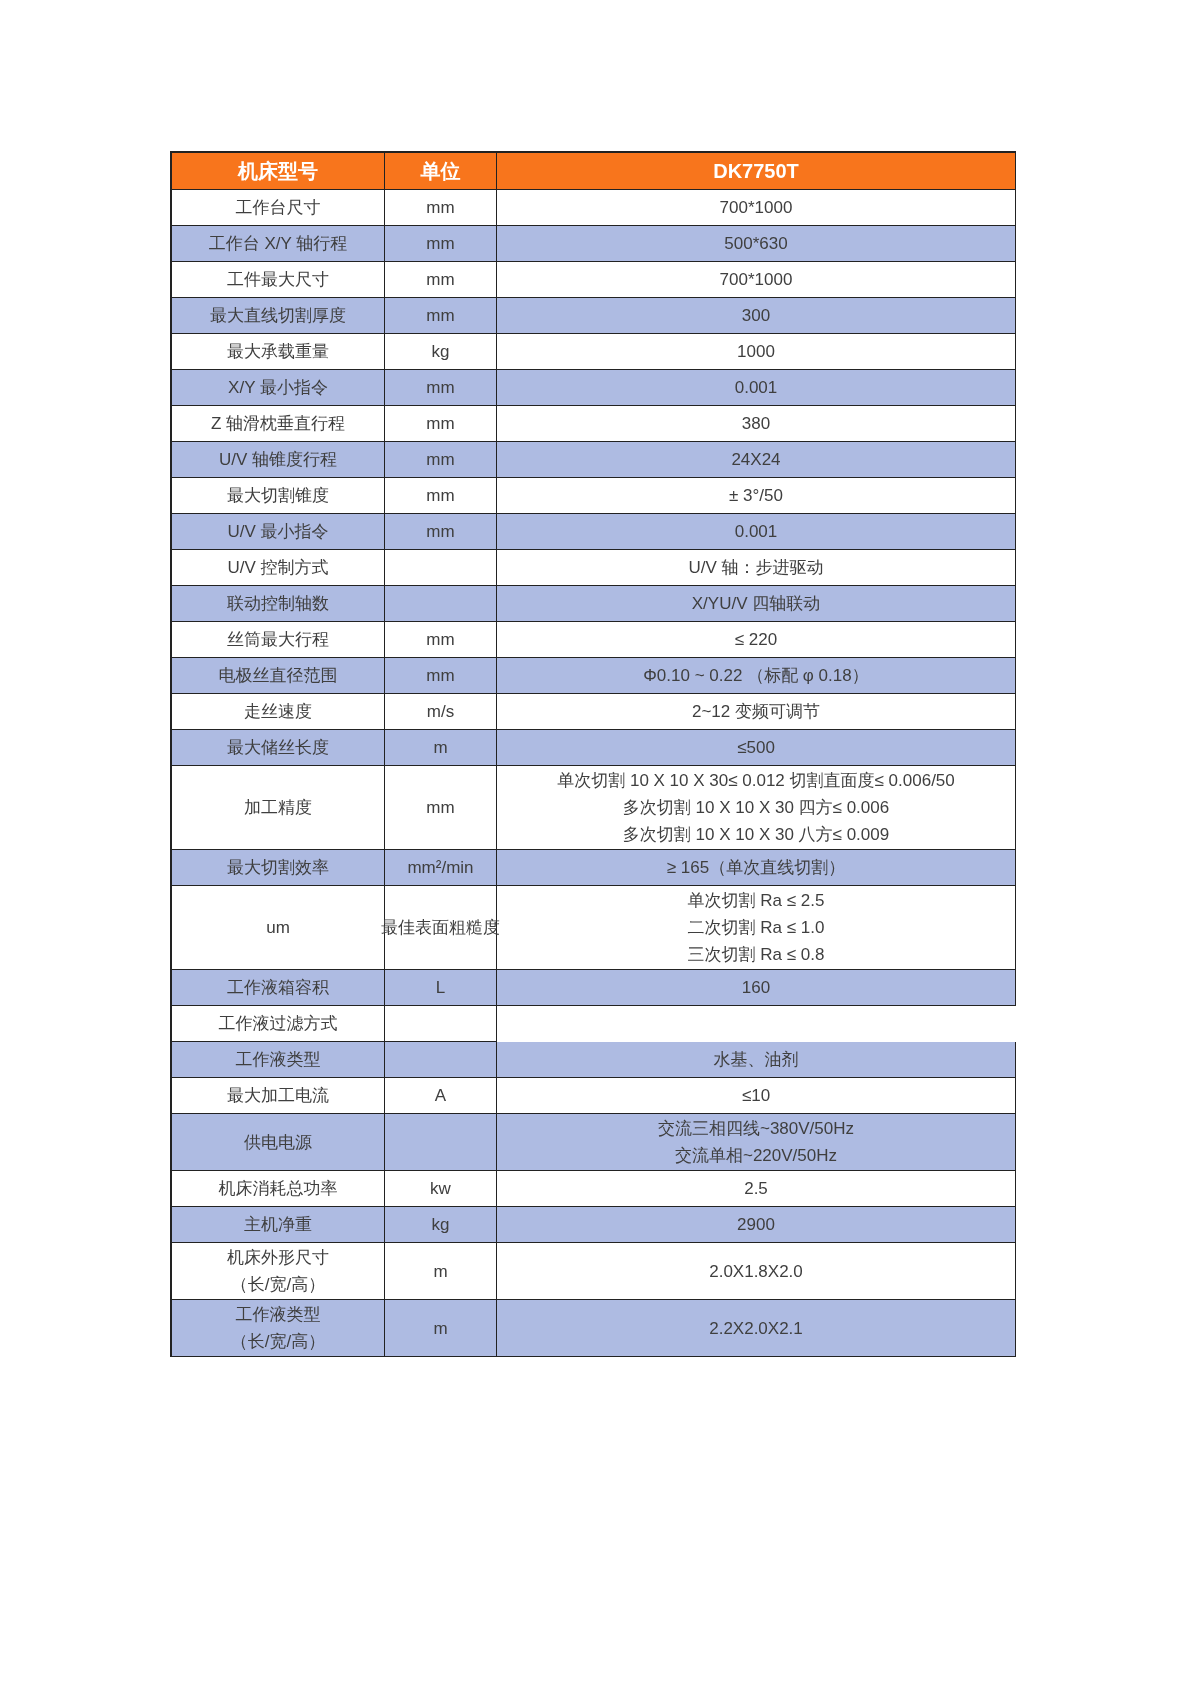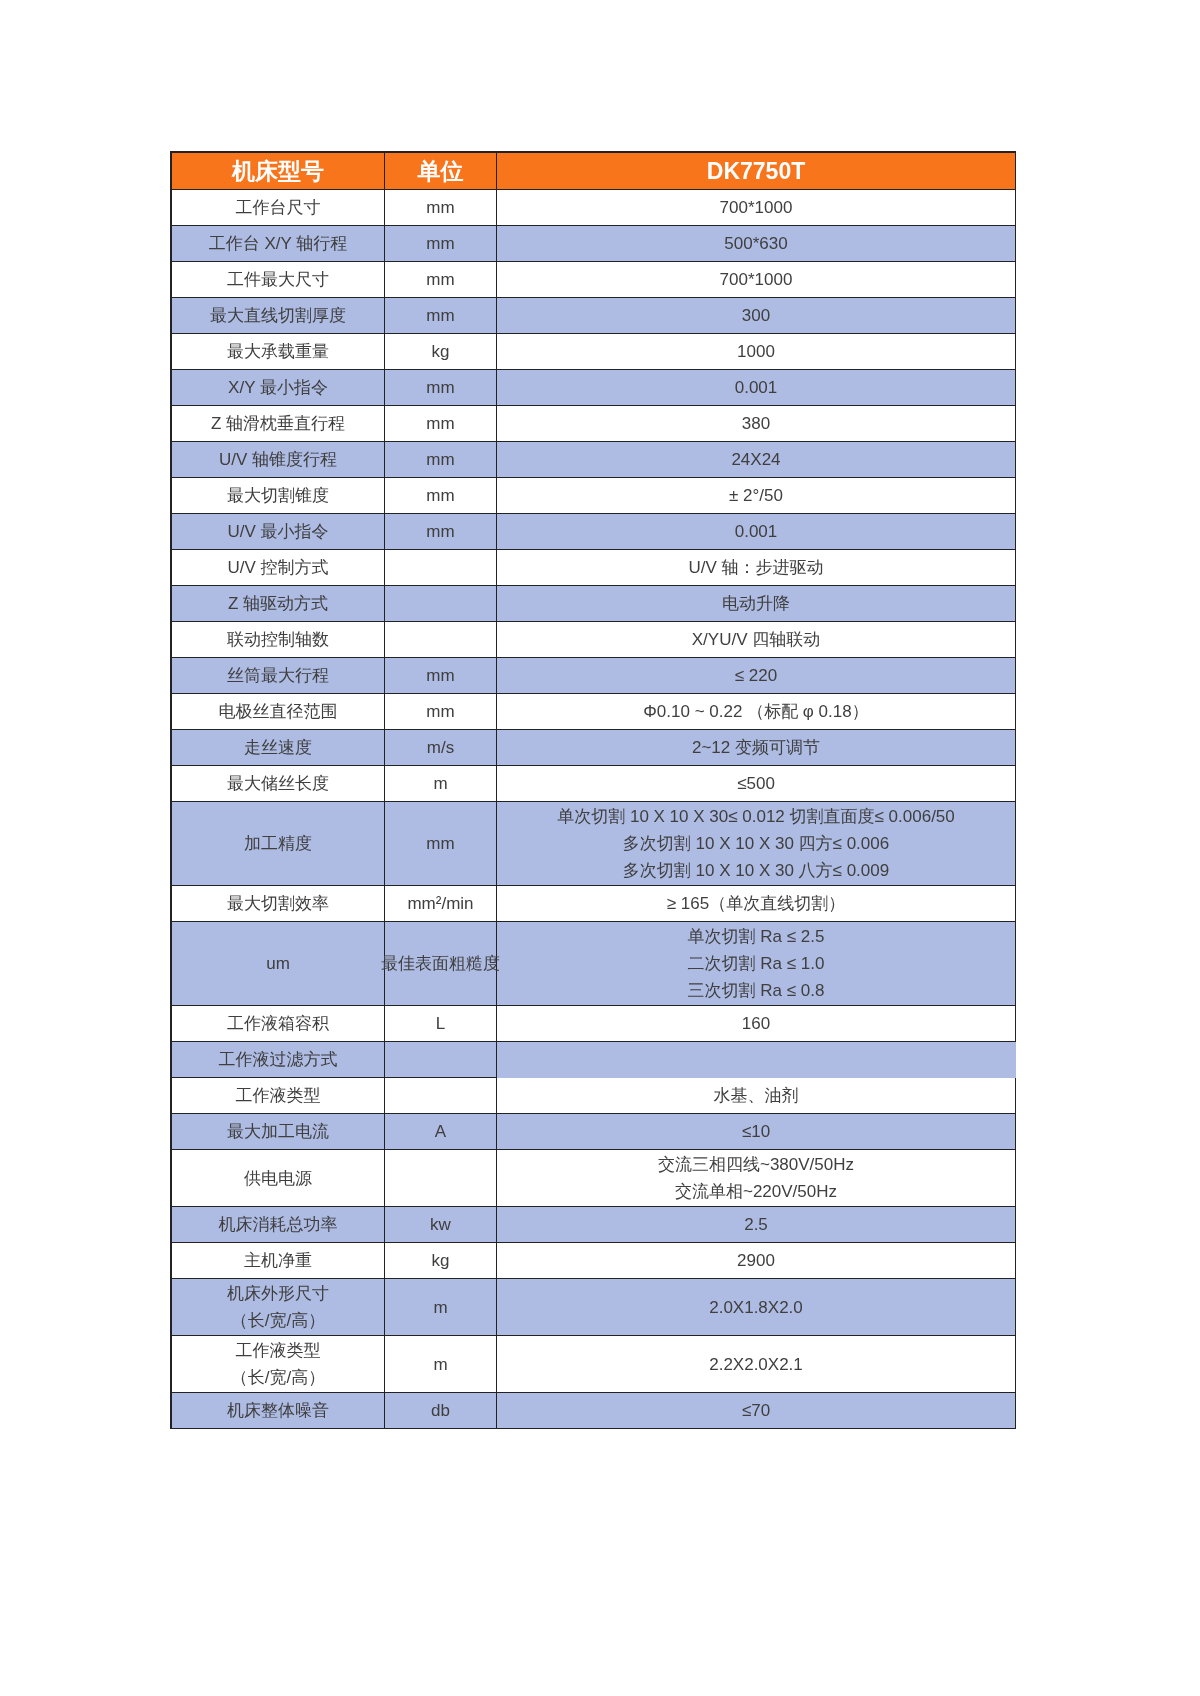--- a/index.html
+++ b/index.html
@@ -39,21 +39,21 @@
     min-height: 36px;
     padding: 1px 4px;
     font-size: 17px;
     line-height: 27px;
     color: var(--text);
   }
   .header-row .cell {
     background: var(--header-bg);
     color: var(--header-text);
     font-weight: bold;
-    font-size: 23px;
+    font-size: 20px;
     min-height: 37px;
     text-align: center;
   }
   .rows .grid-row:nth-child(odd)  { background: var(--row-bg); }
   .rows .grid-row:nth-child(even) { background: var(--row-alt-bg); }
   .value-cell div, .label-cell div { white-space: nowrap; }
 </style>
 </head>
 <body>
 
@@ -135,48 +135,39 @@
         <div class="cell value-cell">
           <div>24X24</div>
         </div>
       </div>
       <div class="grid-row">
         <div class="cell label-cell">
           <div>最大切割锥度</div>
         </div>
         <div class="cell unit-cell">mm</div>
         <div class="cell value-cell">
-          <div>± 2°/50</div>
+          <div>± 3°/50</div>
         </div>
       </div>
       <div class="grid-row">
         <div class="cell label-cell">
           <div>U/V 最小指令</div>
         </div>
         <div class="cell unit-cell">mm</div>
         <div class="cell value-cell">
           <div>0.001</div>
         </div>
       </div>
       <div class="grid-row">
         <div class="cell label-cell">
           <div>U/V 控制方式</div>
         </div>
         <div class="cell unit-cell"></div>
         <div class="cell value-cell">
           <div>U/V 轴：步进驱动</div>
-        </div>
-      </div>
-      <div class="grid-row">
-        <div class="cell label-cell">
-          <div>Z 轴驱动方式</div>
-        </div>
-        <div class="cell unit-cell"></div>
-        <div class="cell value-cell">
-          <div>电动升降</div>
         </div>
       </div>
       <div class="grid-row">
         <div class="cell label-cell">
           <div>联动控制轴数</div>
         </div>
         <div class="cell unit-cell"></div>
         <div class="cell value-cell">
           <div>X/YU/V 四轴联动</div>
         </div>
@@ -320,25 +311,16 @@
         </div>
       </div>
       <div class="grid-row">
         <div class="cell label-cell">
           <div>工作液类型</div>
           <div>（长/宽/高）</div>
         </div>
         <div class="cell unit-cell">m</div>
         <div class="cell value-cell">
           <div>2.2X2.0X2.1</div>
-        </div>
-      </div>
-      <div class="grid-row">
-        <div class="cell label-cell">
-          <div>机床整体噪音</div>
-        </div>
-        <div class="cell unit-cell">db</div>
-        <div class="cell value-cell">
-          <div>≤70</div>
         </div>
       </div>
     </div>
 </div>
 
 </body></html>

